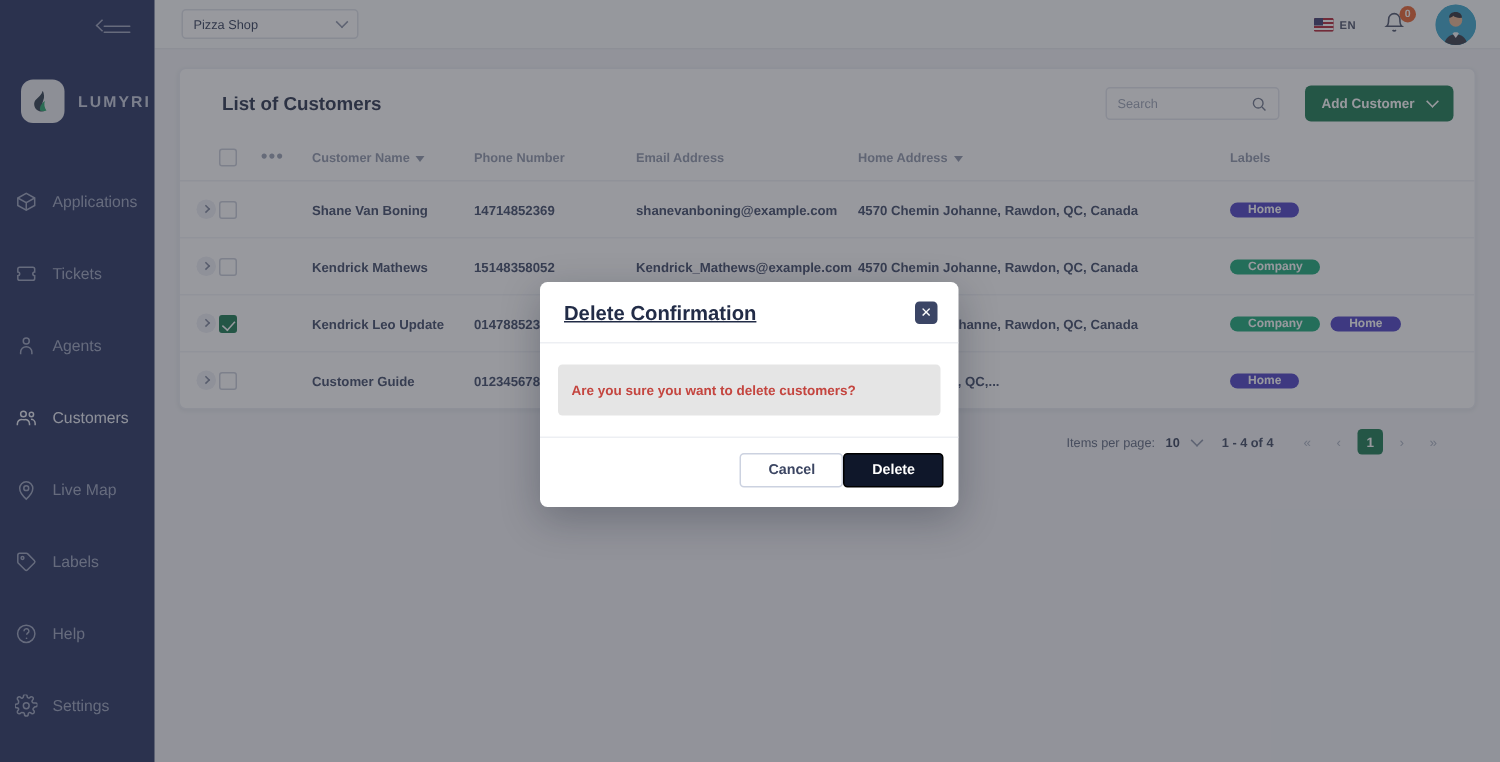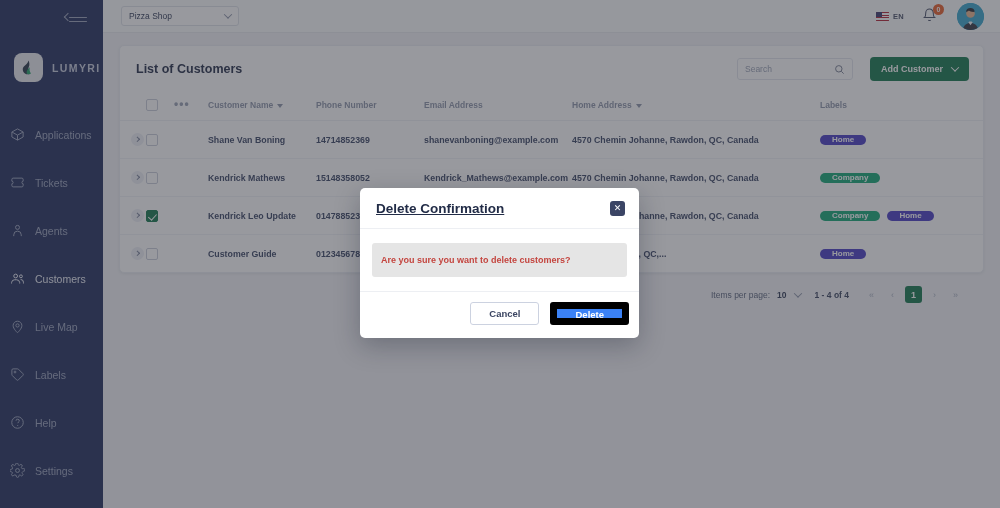--- a/index.html
+++ b/index.html
@@ -121,21 +121,21 @@
   .card {
     background: #fff; border-radius: 5px;
     box-shadow: 0 1px 3px rgba(40,50,80,.08);
     border: 1px solid #ebedf2;
     overflow: hidden;
   }
   .card-head {
     display: flex; align-items: center;
     padding: 11px 14px 11px 16px;
   }
-  .card-title { font-size: 12.5px; font-weight: 700; color: #27304a; }
+  .card-title { font-size: 12.5px; font-weight: 700; color: #27304a; margin-left: 12px; }
   .card-head-right { margin-left: auto; display: flex; align-items: center; gap: 17px; }
 
   .search-box {
     width: 116px; height: 22px;
     border: 1px solid #e2e5ec; border-radius: 3px;
     display: flex; align-items: center; padding: 0 7px;
     background: #fff;
   }
   .search-box input {
     border: none; outline: none; flex: 1; min-width: 0;
@@ -262,30 +262,30 @@
     display: flex; align-items: center; justify-content: center;
     font-size: 9px; cursor: pointer; border: none; font-family: inherit; line-height: 1;
   }
   .modal-body { padding: 14px 12px; }
   .alert {
     background: #e5e5e5; color: #c4453f;
     border-radius: 3px; padding: 12px 9px;
     font-size: 9px; font-weight: 600;
   }
   .modal-foot {
-    display: flex; justify-content: flex-end; gap: 11px;
+    display: flex; justify-content: flex-end; 
     padding: 10px 10px 13px 10px;
     border-top: 1px solid #edeff3;
   }
   .btn {
     height: 23px; border-radius: 3px; font-family: inherit;
     font-size: 9.5px; font-weight: 700; cursor: pointer; padding: 0 18px;
   }
   .btn-cancel { background: #fff; border: 1px solid #ccd2e0; color: #3b4562; }
-  .btn-delete { background: #3b82f6; border: 7px solid #000000; color: #fff; }
+  .btn-delete { background: #0f172a; border: 1px solid #000000; color: #fff; }
 </style>
 </head>
 <body>
 
 <div id="app">
 
   <aside class="sidebar">
 
     <div class="sidebar-top">
       <div class="collapse-icon">

